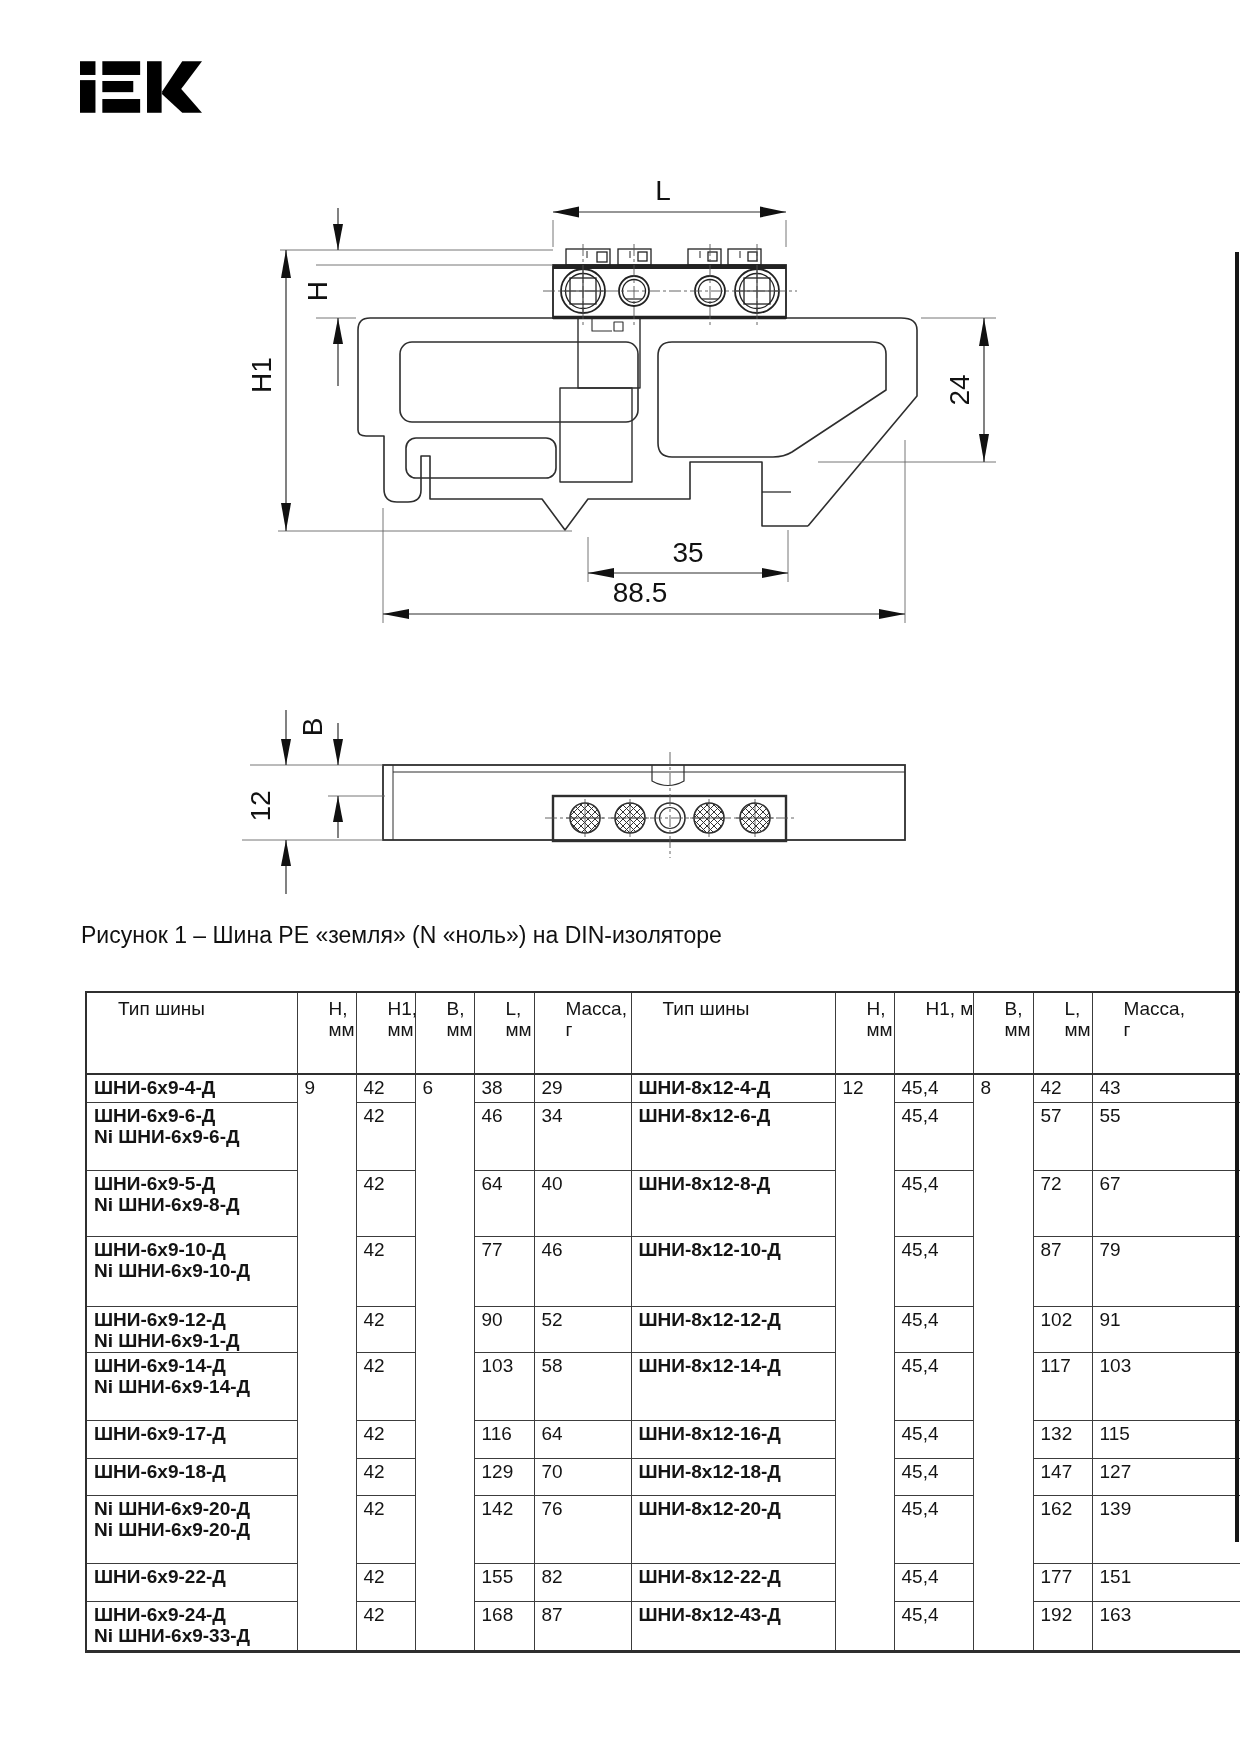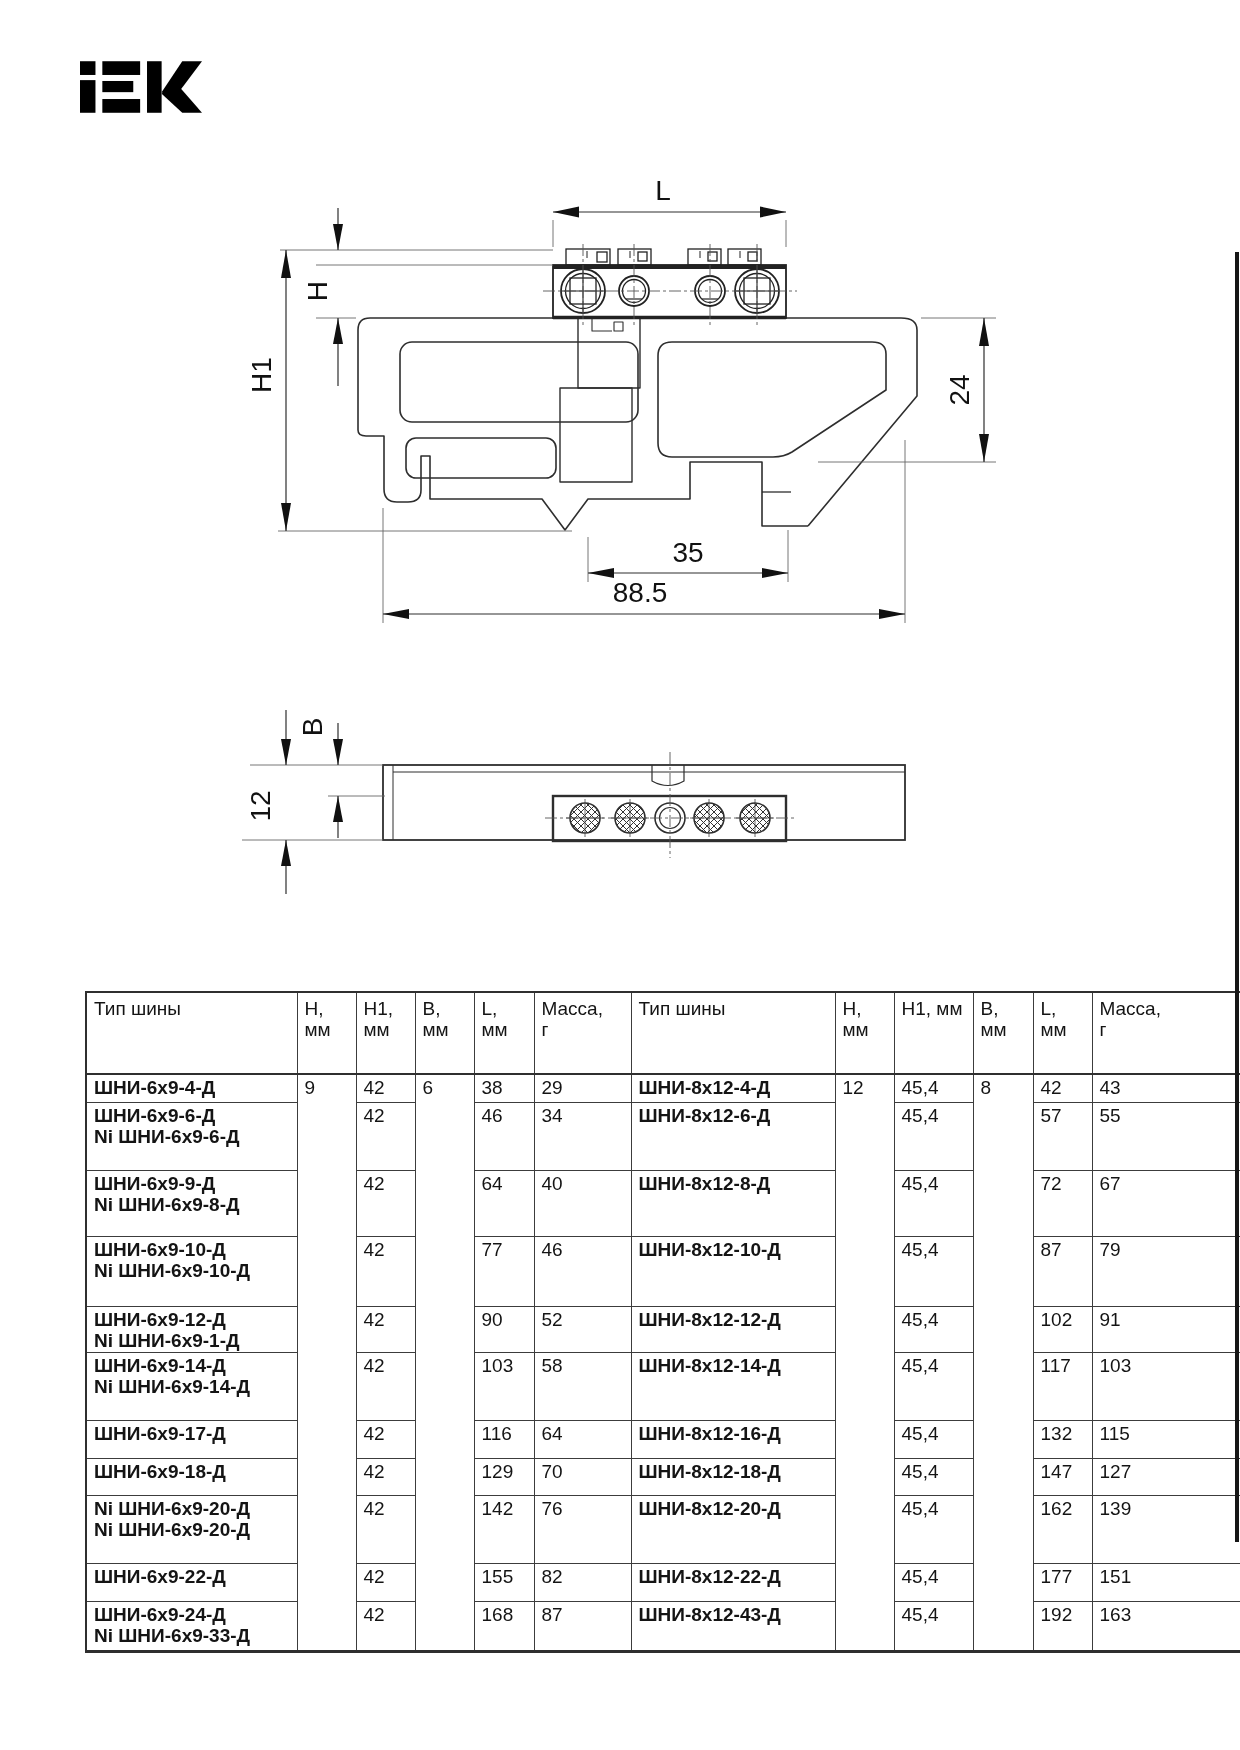--- a/index.html
+++ b/index.html
@@ -8,21 +8,21 @@
   #drawing-svg{position:absolute;left:0;top:0;}
   .caption{position:absolute;left:81px;top:922px;font-size:23px;color:#101010;}
   .scan-edge{position:absolute;left:1235px;top:252px;width:4px;height:1290px;background:#161616;}
   
   #data-table{position:absolute;left:85px;top:991px;border-collapse:collapse;table-layout:fixed;
       width:1176px;font-size:19px;line-height:21px;color:#141414;
       border-top:2px solid #2f2f2f;border-left:2px solid #2f2f2f;border-bottom:3px solid #2f2f2f;}
   #data-table th,#data-table td{border:1px solid #3c3c3c;vertical-align:top;text-align:left;
       padding:2px 3px 0 7px;font-weight:normal;white-space:nowrap;overflow:hidden;}
   #data-table thead th{border-bottom:2px solid #2f2f2f;padding-top:5px;}
-  #data-table .hl2{display:block;}
+  #data-table .hl2{display:block;margin-left:24px;}
   #data-table .tline{display:block;font-weight:bold;}
 </style>
 </head>
 <body>
 
 <div id="page">
 
   <svg style="position:absolute;left:80px;top:57px" width="122" height="60" viewBox="0 0 142 60" aria-label="IEK">
     <g fill="#000000">
       <rect x="0" y="0" width="18" height="16"></rect>
@@ -207,20 +207,21 @@
         <polygon points="286,765 281,739 291,739"></polygon>
         <polygon points="286,840 281,866 291,866"></polygon>
       </g>
       <g font-family="Liberation Sans, sans-serif" font-size="28" fill="#111">
         <text transform="rotate(-90 315 727)" x="315" y="727" text-anchor="middle" dominant-baseline="middle">B</text>
         <text transform="rotate(-90 263 806)" x="263" y="806" text-anchor="middle" dominant-baseline="middle">12</text>
       </g>
     </g>
   </svg>
 
+  <div class="caption">Рисунок 1 – Шина PE «земля» (N «ноль») на DIN-изоляторе</div>
 
   <table id="data-table">
       <colgroup>
         <col style="width: 211px;">
         <col style="width: 59px;">
         <col style="width: 59px;">
         <col style="width: 59px;">
         <col style="width: 60px;">
         <col style="width: 97px;">
         <col style="width: 204px;">
@@ -308,21 +309,21 @@
           <td>34</td>
           <td>
             <span class="tline">ШНИ-8х12-6-Д</span>
           </td>
           <td>45,4</td>
           <td>57</td>
           <td>55</td>
         </tr>
         <tr style="height: 66px;">
           <td>
-            <span class="tline">ШНИ-6х9-9-Д</span>
+            <span class="tline">ШНИ-6х9-5-Д</span>
             <span class="tline">Ni ШНИ-6х9-8-Д</span>
           </td>
           <td>42</td>
           <td>64</td>
           <td>40</td>
           <td>
             <span class="tline">ШНИ-8х12-8-Д</span>
           </td>
           <td>45,4</td>
           <td>72</td>

